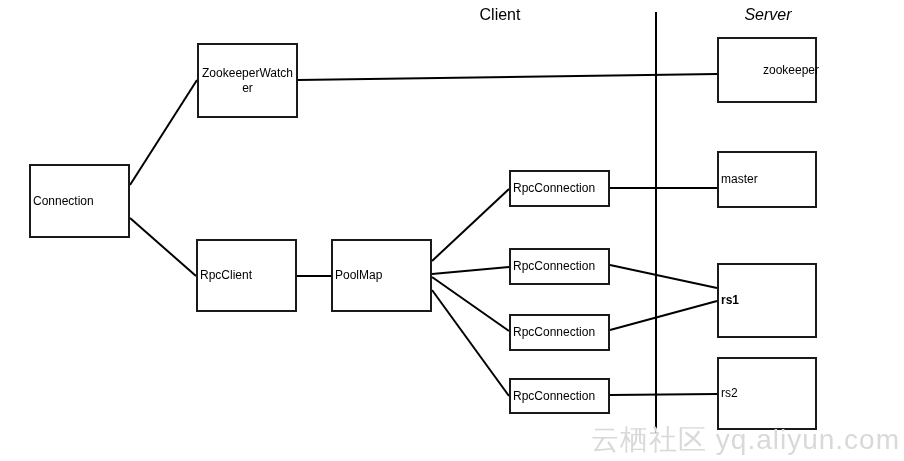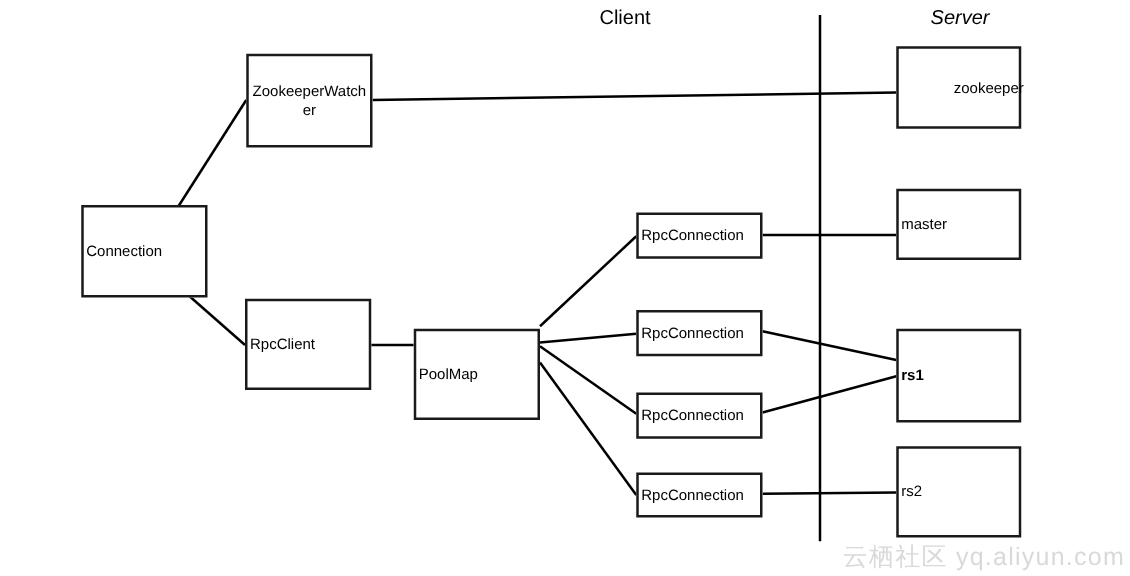--- a/index.html
+++ b/index.html
@@ -48,21 +48,21 @@
     position: absolute;
     transform: translateX(-50%);
     font-size: 16px;
     color: var(--text, #000000);
     white-space: nowrap;
   }
   .watermark {
     position: absolute;
     right: 4px;
     bottom: 2px;
-    font-size: 20px;
+    font-size: 28px;
     color: var(--wm, #d9d9d9);
     letter-spacing: 1px;
     white-space: nowrap;
     text-shadow: 1px 1px 0 #ffffff;
   }
 </style>
 </head>
 <body>
 
 <div class="stage">
@@ -77,30 +77,30 @@
       <line x1="432" y1="277" x2="509" y2="331" stroke="#000000" stroke-width="2"></line>
       <line x1="432" y1="290" x2="509" y2="396" stroke="#000000" stroke-width="2"></line>
       <line x1="610" y1="188" x2="717" y2="188" stroke="#000000" stroke-width="2"></line>
       <line x1="610" y1="265" x2="717" y2="288" stroke="#000000" stroke-width="2"></line>
       <line x1="610" y1="330" x2="717" y2="301" stroke="#000000" stroke-width="2"></line>
       <line x1="610" y1="395" x2="717" y2="394" stroke="#000000" stroke-width="2"></line>
       <line x1="656" y1="12" x2="656" y2="433" stroke="#000000" stroke-width="2"></line>
     </svg>
 
   <div class="node-layer">
-      <div class="node" style="left: 29px; top: 164px; width: 101px; height: 74px; margin-left: 36px;">
+      <div class="node" style="left: 29px; top: 164px; width: 101px; height: 74px;">
         <span class="node-label">Connection</span>
       </div>
       <div class="node wrap" style="left: 197px; top: 43px; width: 101px; height: 75px;">
         <span class="node-label">ZookeeperWatcher</span>
       </div>
       <div class="node" style="left: 196px; top: 239px; width: 101px; height: 73px;">
         <span class="node-label">RpcClient</span>
       </div>
-      <div class="node" style="left: 331px; top: 239px; width: 101px; height: 73px; margin-top: 24px;">
+      <div class="node" style="left: 331px; top: 239px; width: 101px; height: 73px;">
         <span class="node-label">PoolMap</span>
       </div>
       <div class="node" style="left: 509px; top: 170px; width: 101px; height: 37px;">
         <span class="node-label">RpcConnection</span>
       </div>
       <div class="node" style="left: 509px; top: 248px; width: 101px; height: 37px;">
         <span class="node-label">RpcConnection</span>
       </div>
       <div class="node" style="left: 509px; top: 314px; width: 101px; height: 37px;">
         <span class="node-label">RpcConnection</span>

